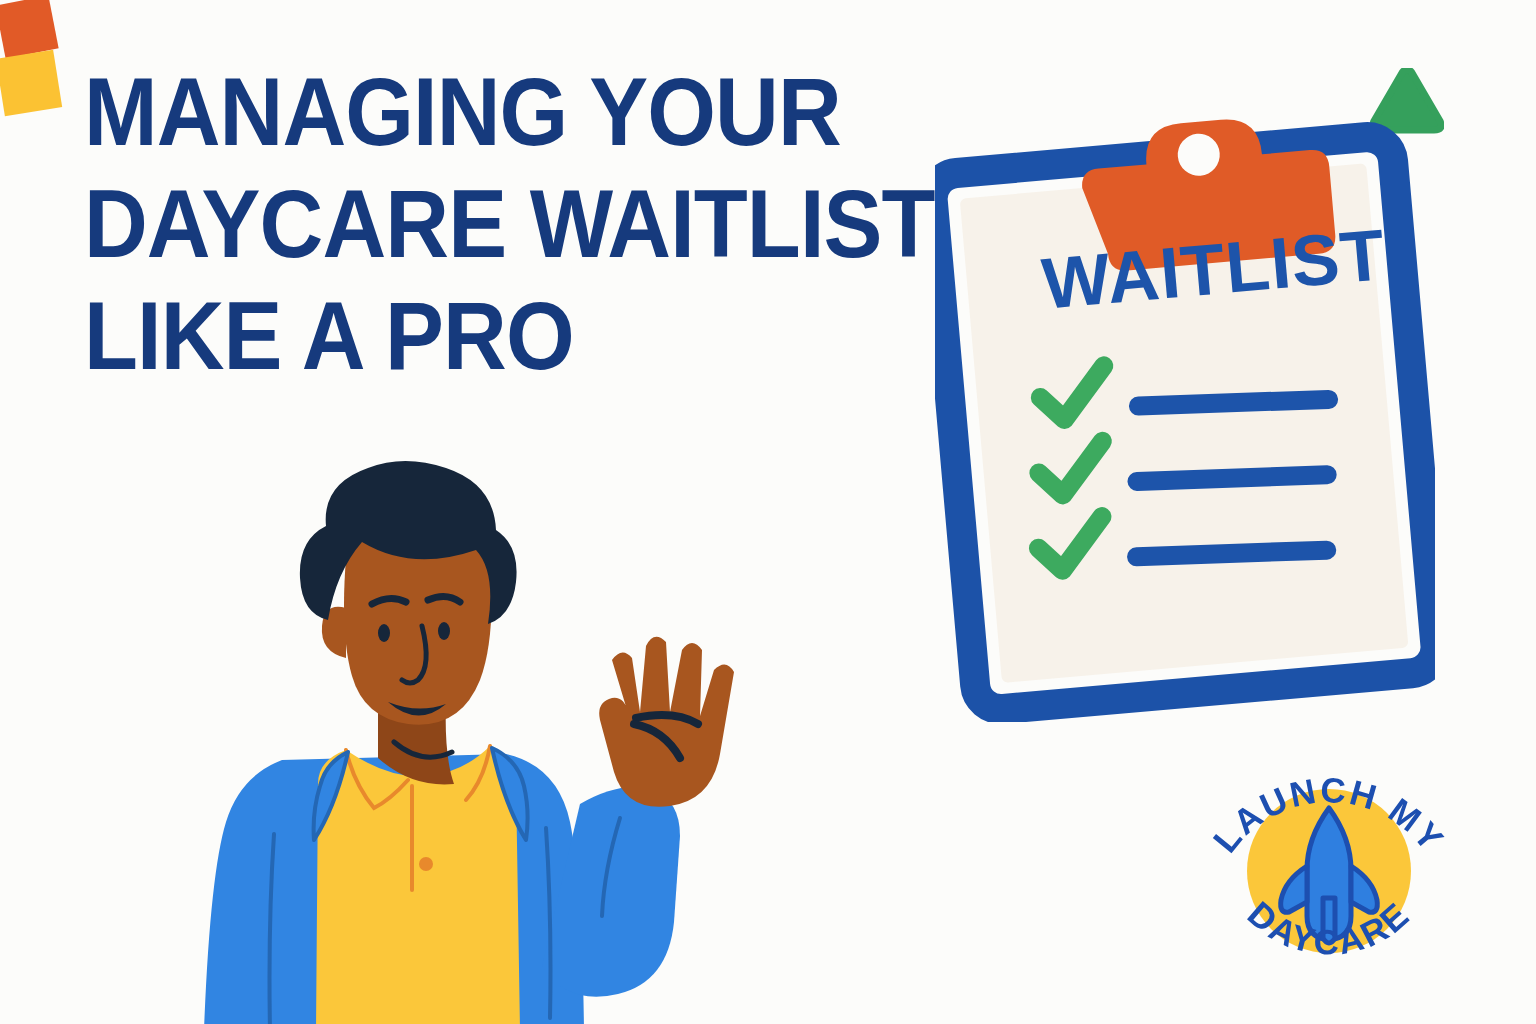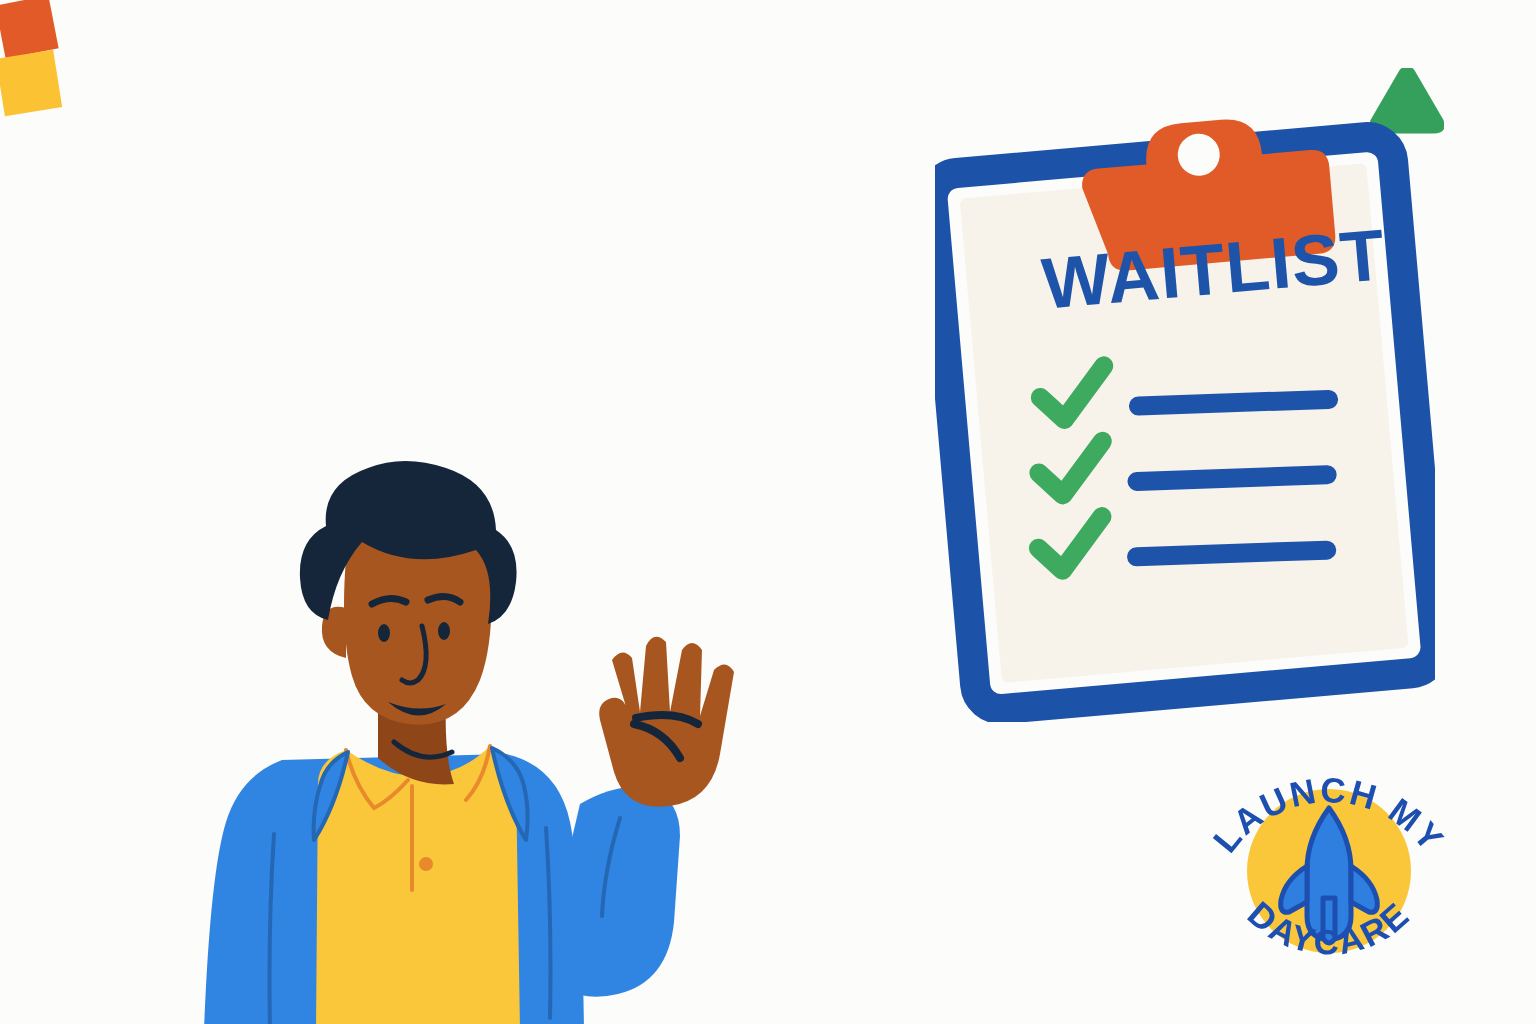--- a/index.html
+++ b/index.html
@@ -108,20 +108,25 @@
 <div id="canvas">
 
   <div id="decor-square-orange"></div>
 
   <div id="decor-square-yellow"></div>
 
   <svg id="decor-triangle-green" viewBox="0 0 74 68">
     <path d="M32.5 4 Q37 -1 41.5 4 L70 53 Q74 62 64 62 L10 62 Q0 62 4 53 Z" fill="#35a05c" stroke="#35a05c" stroke-width="7" stroke-linejoin="round"></path>
   </svg>
 
+  <div id="headline">
+    <div class="headline-line">MANAGING YOUR</div>
+    <div class="headline-line">DAYCARE WAITLIST</div>
+    <div class="headline-line">LIKE A PRO</div>
+  </div>
 
   <svg id="clipboard" viewBox="0 0 500 610">
     <g transform="rotate(-5 250 310)">
 
       <rect x="18" y="42" width="462" height="538" rx="26" ry="26" fill="none" stroke="#1c52a8" stroke-width="30"></rect>
 
       <rect x="45" y="68" width="408" height="486" rx="6" ry="6" fill="#f7f2ea"></rect>
 
       <g>
         <path d="M113 70 q0 -18 18 -18 l48 0 q0 -38 38 -38 l40 0 q38 0 38 38 l48 0

